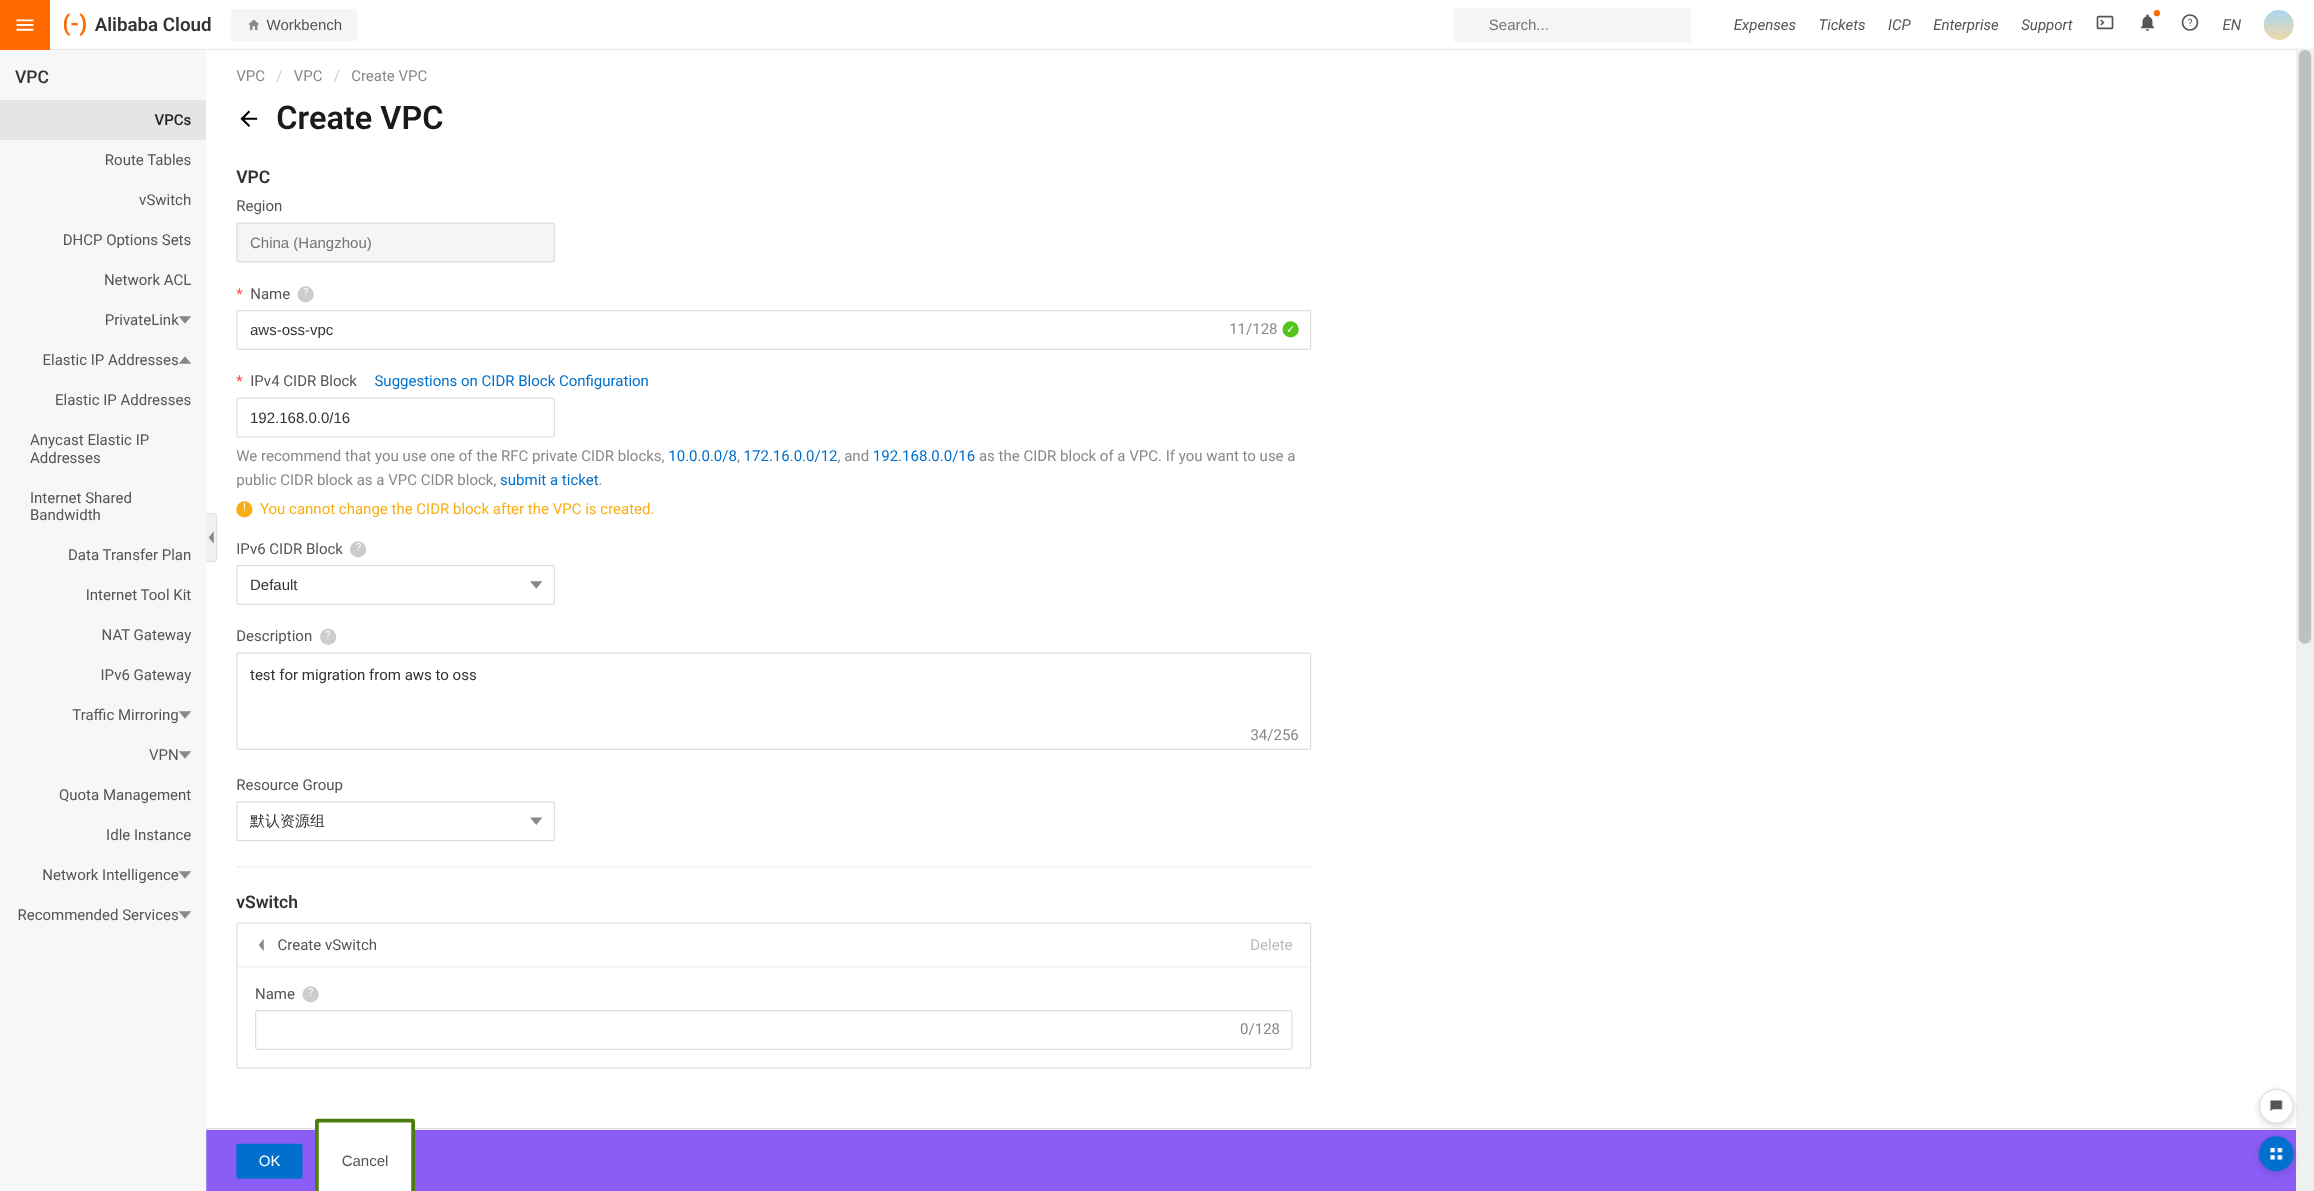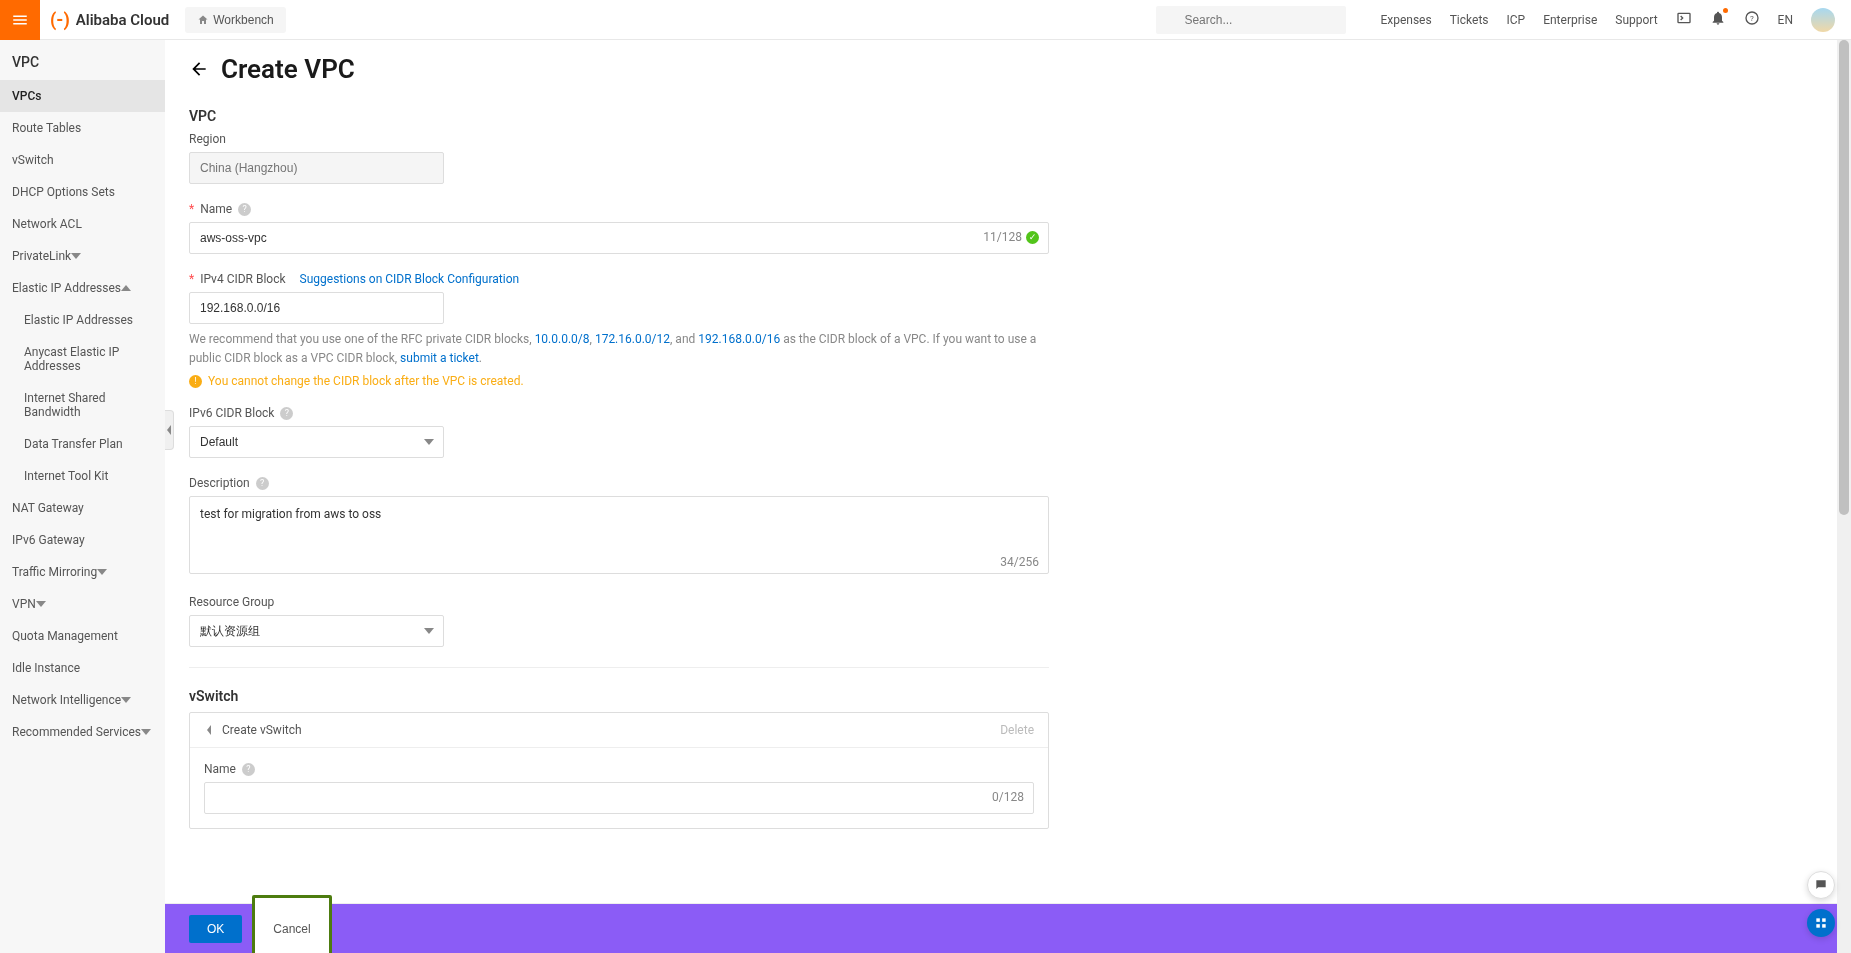--- a/index.html
+++ b/index.html
@@ -7,29 +7,29 @@
 .top-header { height: 40px; display: flex; align-items: center; border-bottom: 1px solid #e8e8e8; padding-right: 16px; }
 .menu-btn { width: 40px; height: 40px; background: #ff6a00; display: flex; align-items: center; justify-content: center; cursor: pointer; }
 .menu-btn svg { width: 18px; height: 18px; fill: #fff; }
 .brand { display: flex; align-items: center; gap: 6px; margin-left: 10px; font-size: 15px; font-weight: 600; color: #333; }
 .brand-icon { color: #ff6a00; font-size: 18px; font-weight: bold; }
 .workbench-btn { margin-left: 16px; background: #f5f5f5; border: none; padding: 6px 12px; border-radius: 3px; font-size: 12px; color: #555; cursor: pointer; display: flex; align-items: center; gap: 4px; }
 .top-spacer { flex: 1; }
 .search-box { width: 190px; height: 28px; background: #f5f5f5; border: none; border-radius: 2px; padding: 0 8px 0 28px; font-size: 12px; position: relative; }
 .search-wrap { position: relative; margin-right: 16px; }
 .search-wrap svg { position: absolute; left: 8px; top: 7px; width: 14px; height: 14px; fill: #888; }
-.header-link { color: #555; font-size: 12px; margin-left: 18px; cursor: pointer; }
+.header-link { color: #555; font-size: 12px; margin-left: 18px; cursor: pointer; font-style: italic; }
 .header-icon { margin-left: 18px; cursor: pointer; color: #555; position: relative; }
 .header-icon svg { width: 16px; height: 16px; fill: #555; }
 .notif-dot { position: absolute; top: -2px; right: -2px; width: 5px; height: 5px; background: #ff6a00; border-radius: 50%; }
 .avatar { width: 24px; height: 24px; border-radius: 50%; background: linear-gradient(#a7d8f0, #f0d8a7); margin-left: 18px; cursor: pointer; }
 .body-wrap { display: flex; height: calc(100vh - 40px); }
 .sidebar { width: 165px; background: #f7f7f7; overflow-y: auto; flex-shrink: 0; }
 .sidebar-title { padding: 14px 12px 10px; font-size: 14px; font-weight: 500; color: #333; }
-.sidebar-item { padding: 9px 12px; font-size: 12px; color: #555; cursor: pointer; display: flex; align-items: center; justify-content: flex-start; }
+.sidebar-item { padding: 9px 12px; font-size: 12px; color: #555; cursor: pointer; display: flex; align-items: center; justify-content: flex-end; }
 .sidebar-item.active { background: #e5e5e5; color: #222; font-weight: 500; }
 .sidebar-sub { padding-left: 24px; }
 .sidebar-item svg { width: 10px; height: 10px; fill: #888; }
 .main-panel { flex: 1; overflow-y: auto; position: relative; padding: 14px 24px 70px; }
 .breadcrumb { font-size: 12px; color: #888; margin-bottom: 12px; }
 .breadcrumb a { color: #888; text-decoration: none; }
 .breadcrumb .sep { margin: 0 6px; color: #ccc; }
 .page-title-row { display: flex; align-items: center; gap: 12px; margin-bottom: 24px; }
 .page-title-row svg { width: 20px; height: 20px; cursor: pointer; }
 .page-title { font-size: 26px; font-weight: 600; color: #1a1a1a; }
@@ -214,20 +214,27 @@
       </div>
   </div>
 
   <div class="main-panel">
     <div class="collapse-handle">
       <svg viewBox="0 0 6 10">
           <path d="M5 0L1 5l4 5z"></path>
         </svg>
     </div>
 
+    <div class="breadcrumb">
+      <a href="#">VPC</a>
+      <span class="sep">/</span>
+      <a href="#">VPC</a>
+      <span class="sep">/</span>
+      <span>Create VPC</span>
+    </div>
 
     <div class="page-title-row">
       <svg viewBox="0 0 24 24">
           <path d="M20 11H7.83l5.59-5.59L12 4l-8 8 8 8 1.41-1.41L7.83 13H20z"></path>
         </svg>
       <h1 class="page-title">Create VPC</h1>
     </div>
 
     <div class="section-title">VPC</div>
 

